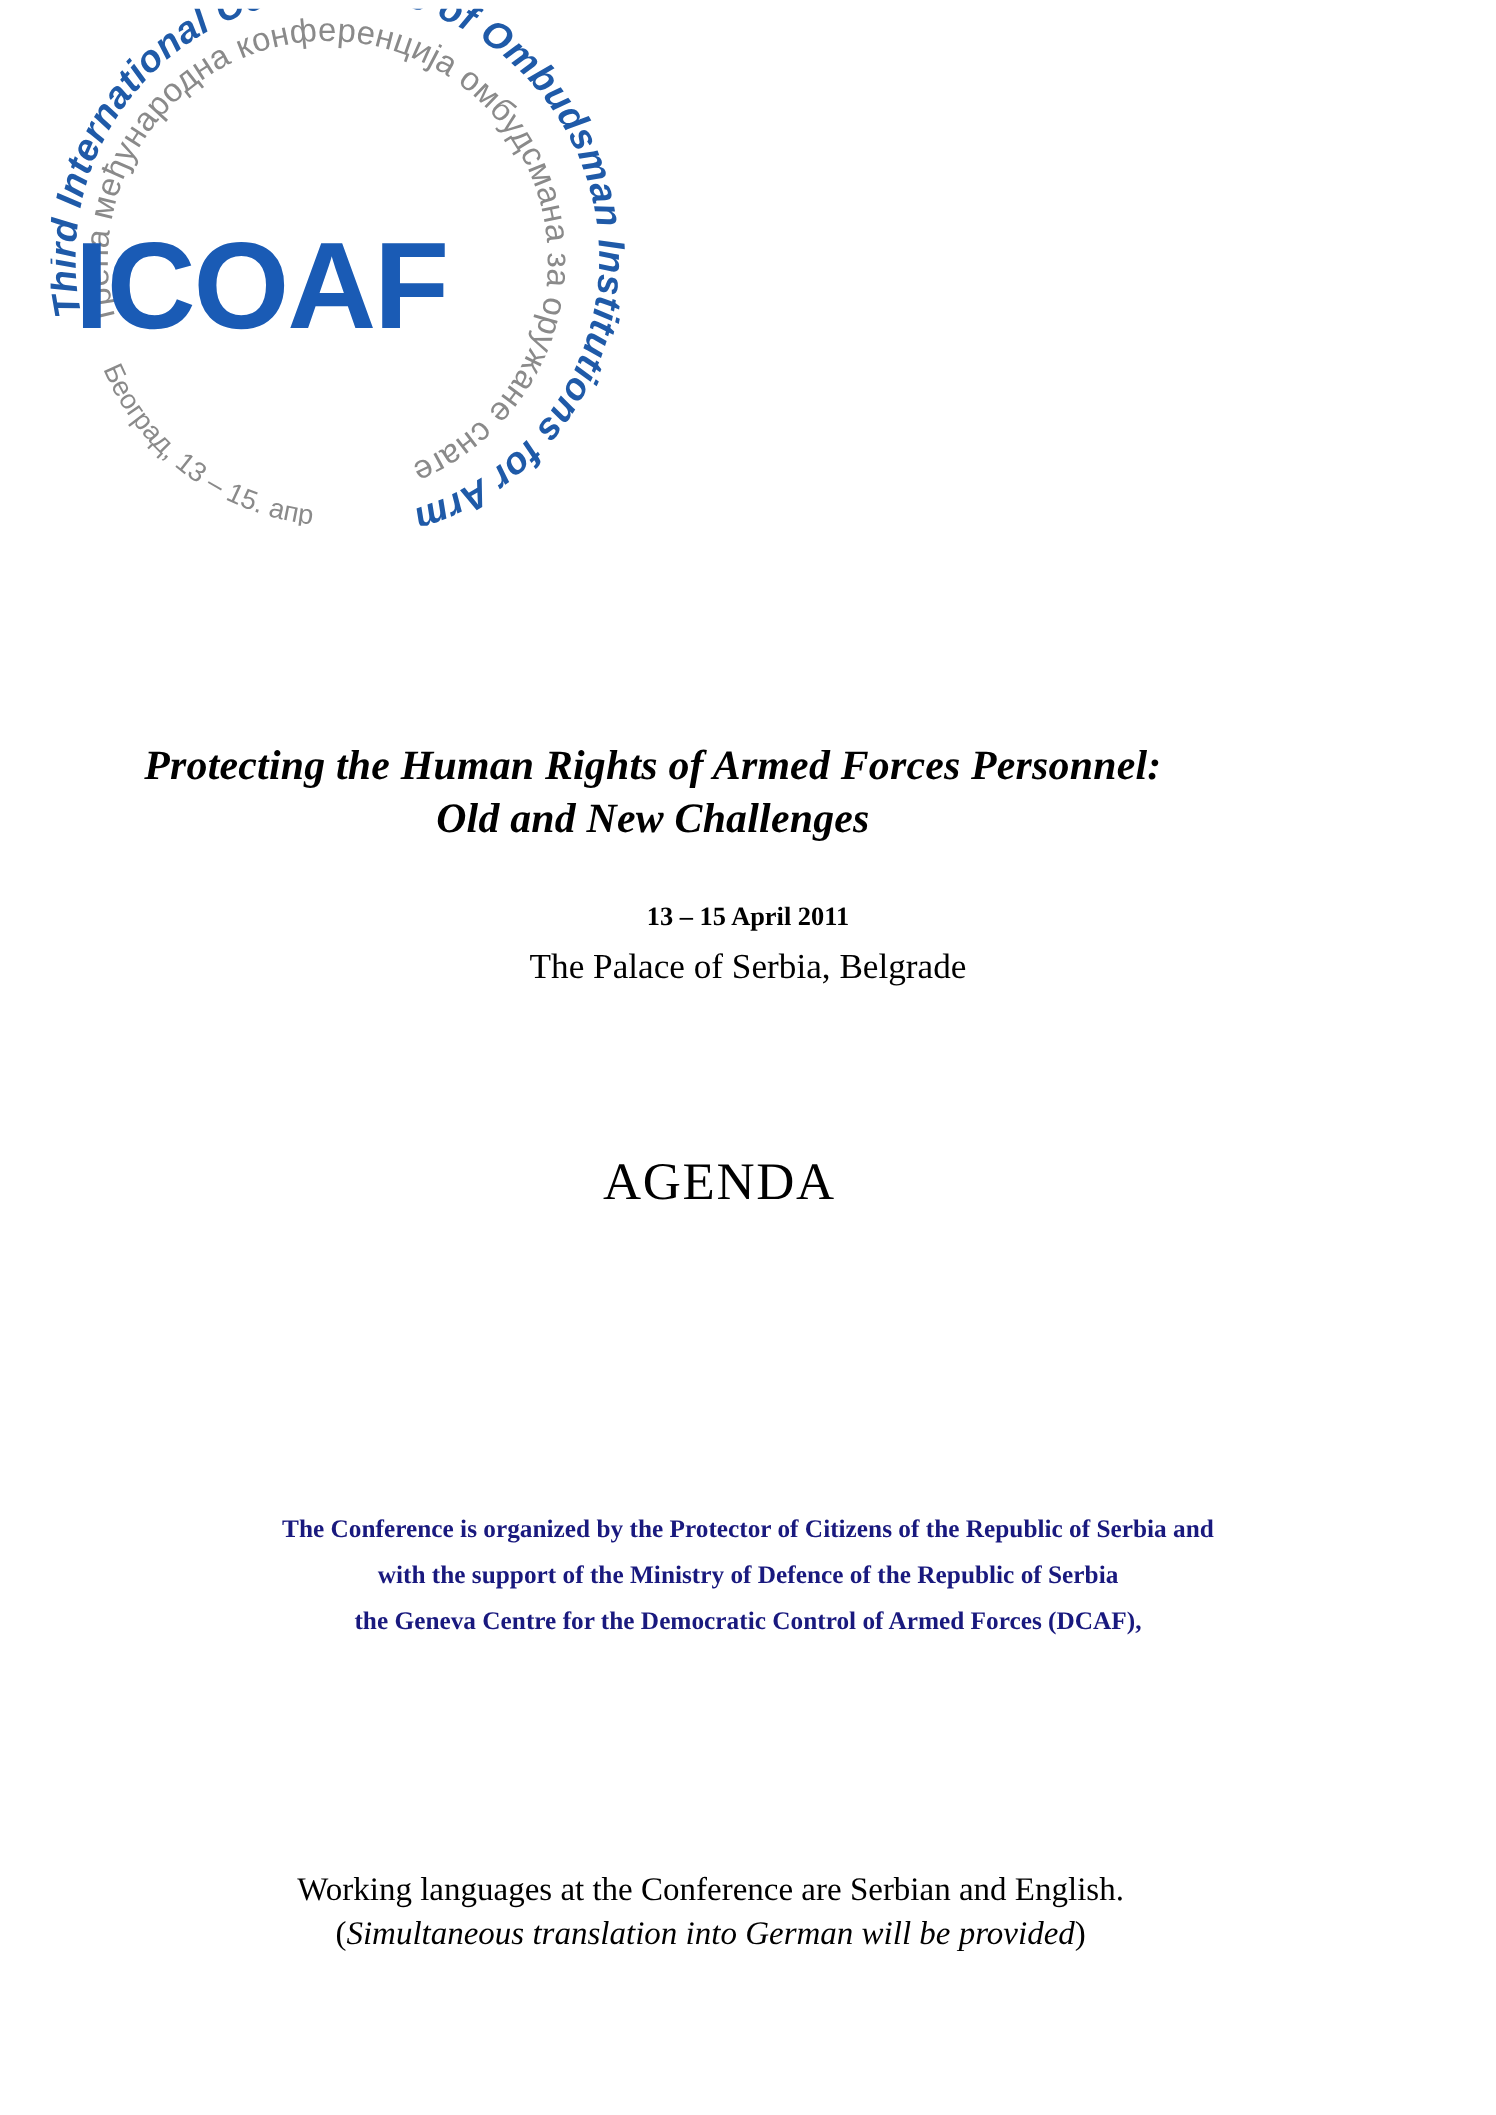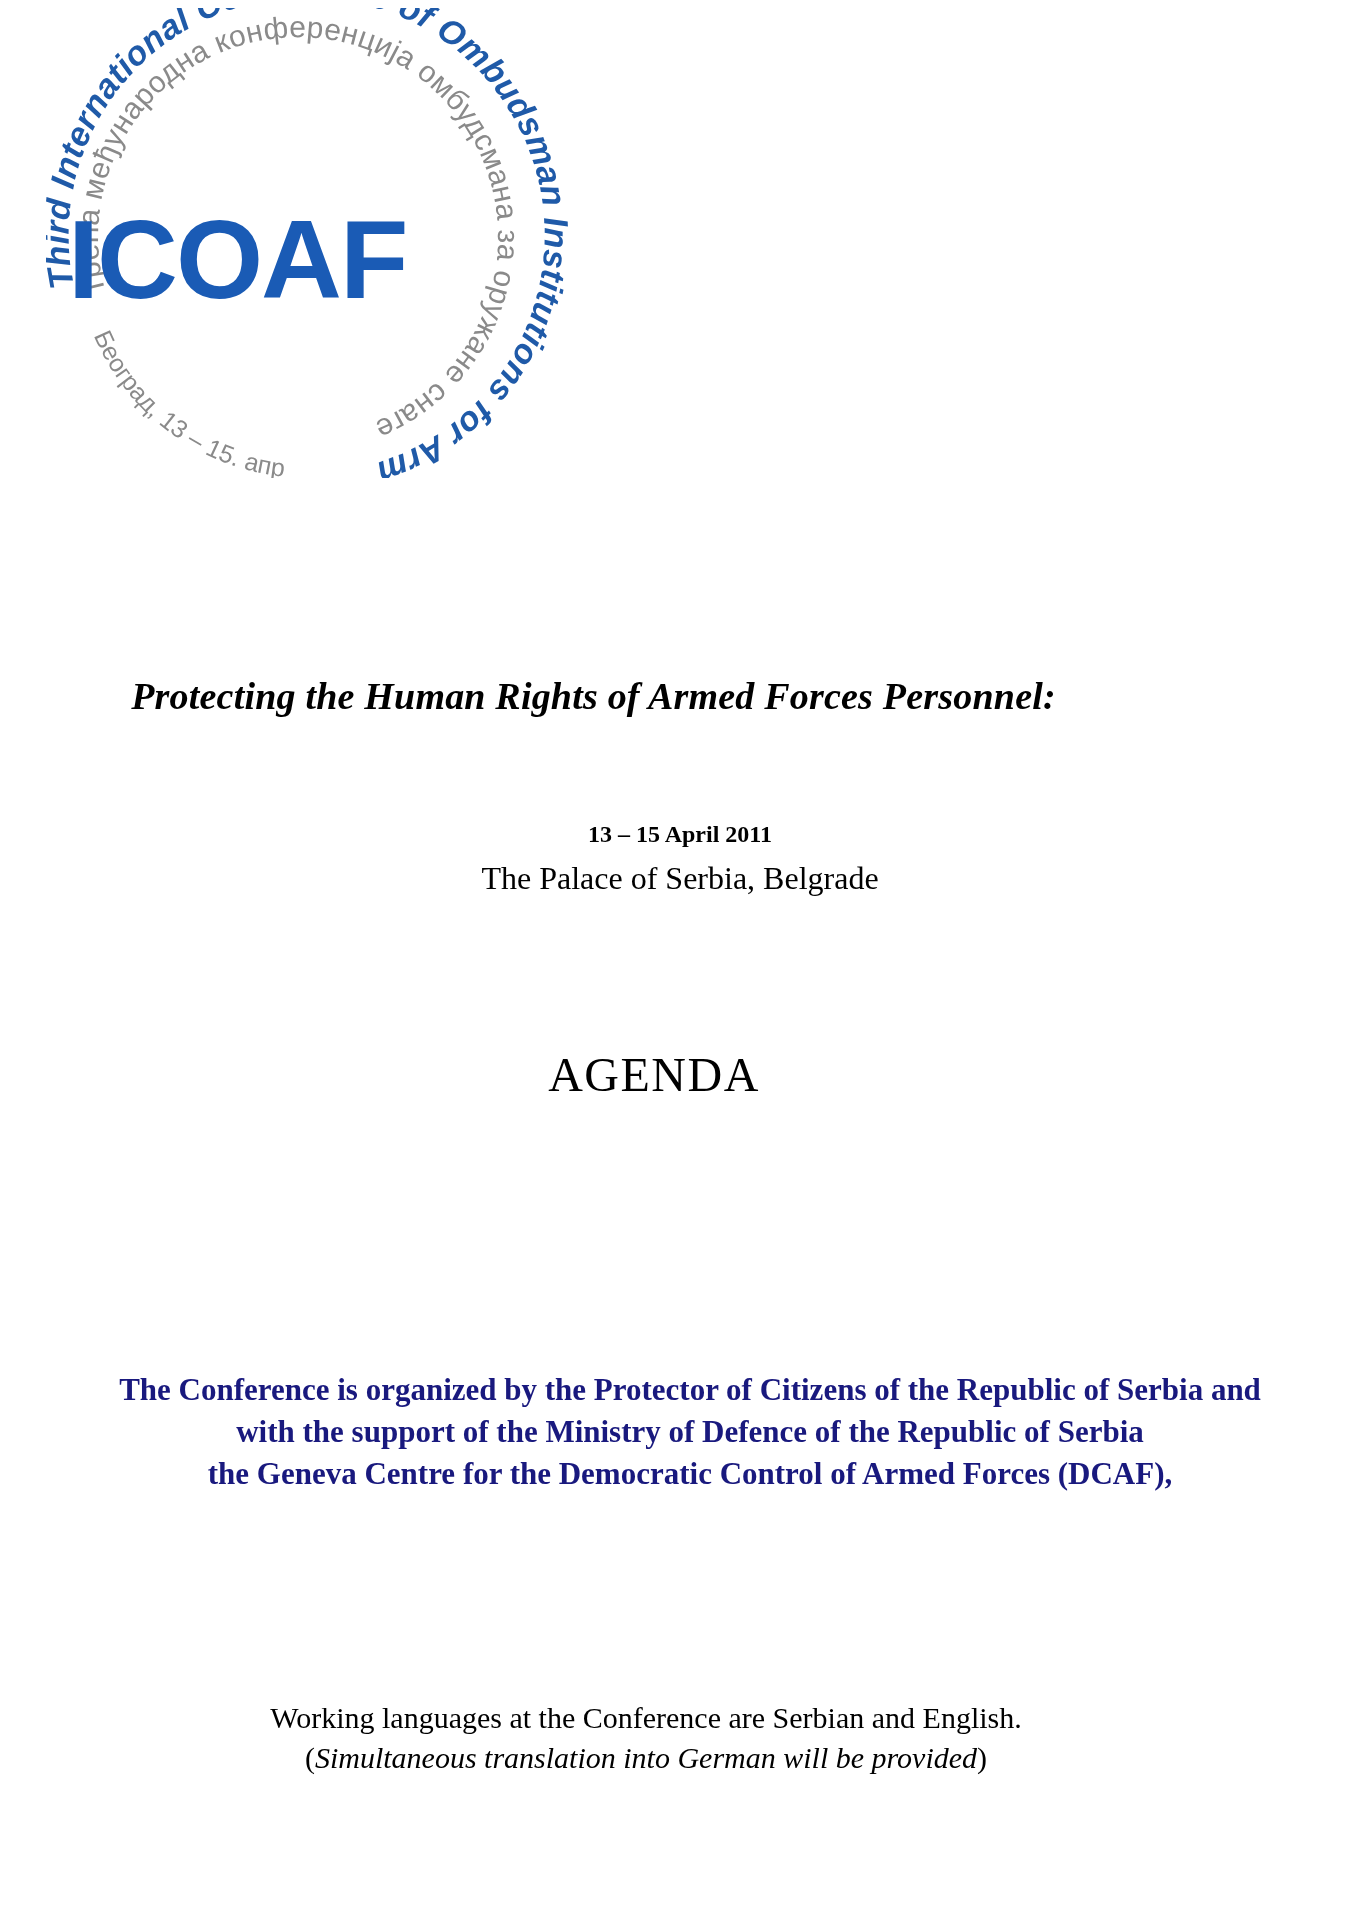--- a/index.html
+++ b/index.html
@@ -103,25 +103,25 @@
     top: 1047px;
     width: 1308px;
     text-align: center;
     font-size: 48px;
     font-weight: normal;
     letter-spacing: 1.5px;
   }
 
   .organizers {
     position: absolute;
-    left: 90px;
+    left: 80px;
     top: 1369px;
     width: 1200px;
     text-align: center;
-    font-size: 31px;
+    font-size: 23px;
     font-weight: bold;
     line-height: 42px;
     color: #19197e;
   }
   .organizers .ln { display: block; }
 
   .footer-note {
     position: absolute;
     left: 0;
     top: 1698px;
@@ -170,20 +170,21 @@
       <text class="arc-date" fill="#8a8a8a">
         <textPath href="#arcDate" startOffset="4%">Београд, 13 – 15. април 2011.</textPath>
       </text>
 
       <text class="wordmark" x="22" y="290" fill="#1a5bb5">ICOAF</text>
     </svg>
   </div>
 
   <div class="conf-title">
     <span class="ln">Protecting the Human Rights of Armed Forces Personnel:</span>
+    <span class="ln">Old and New Challenges</span>
   </div>
 
   <div class="when-where">
     <span class="when">13 – 15 April 2011</span>
     <span class="where">The Palace of Serbia, Belgrade</span>
   </div>
 
   <div class="agenda-heading">AGENDA</div>
 
   <div class="organizers">

